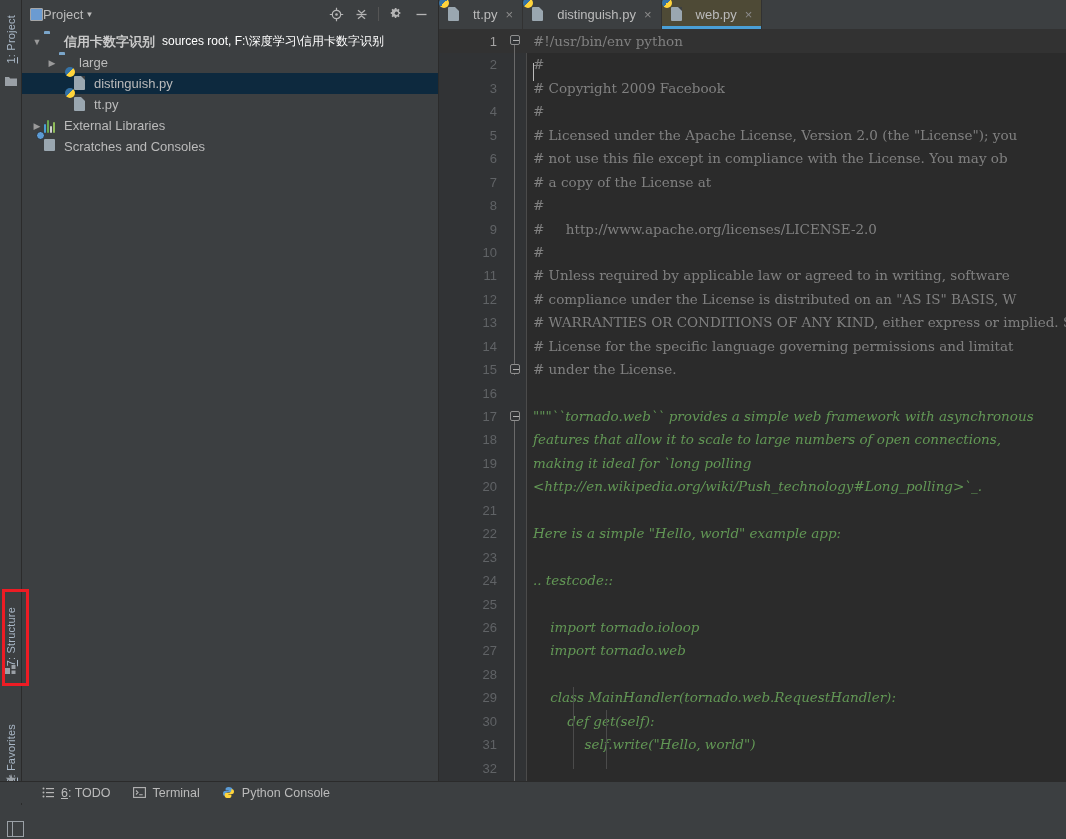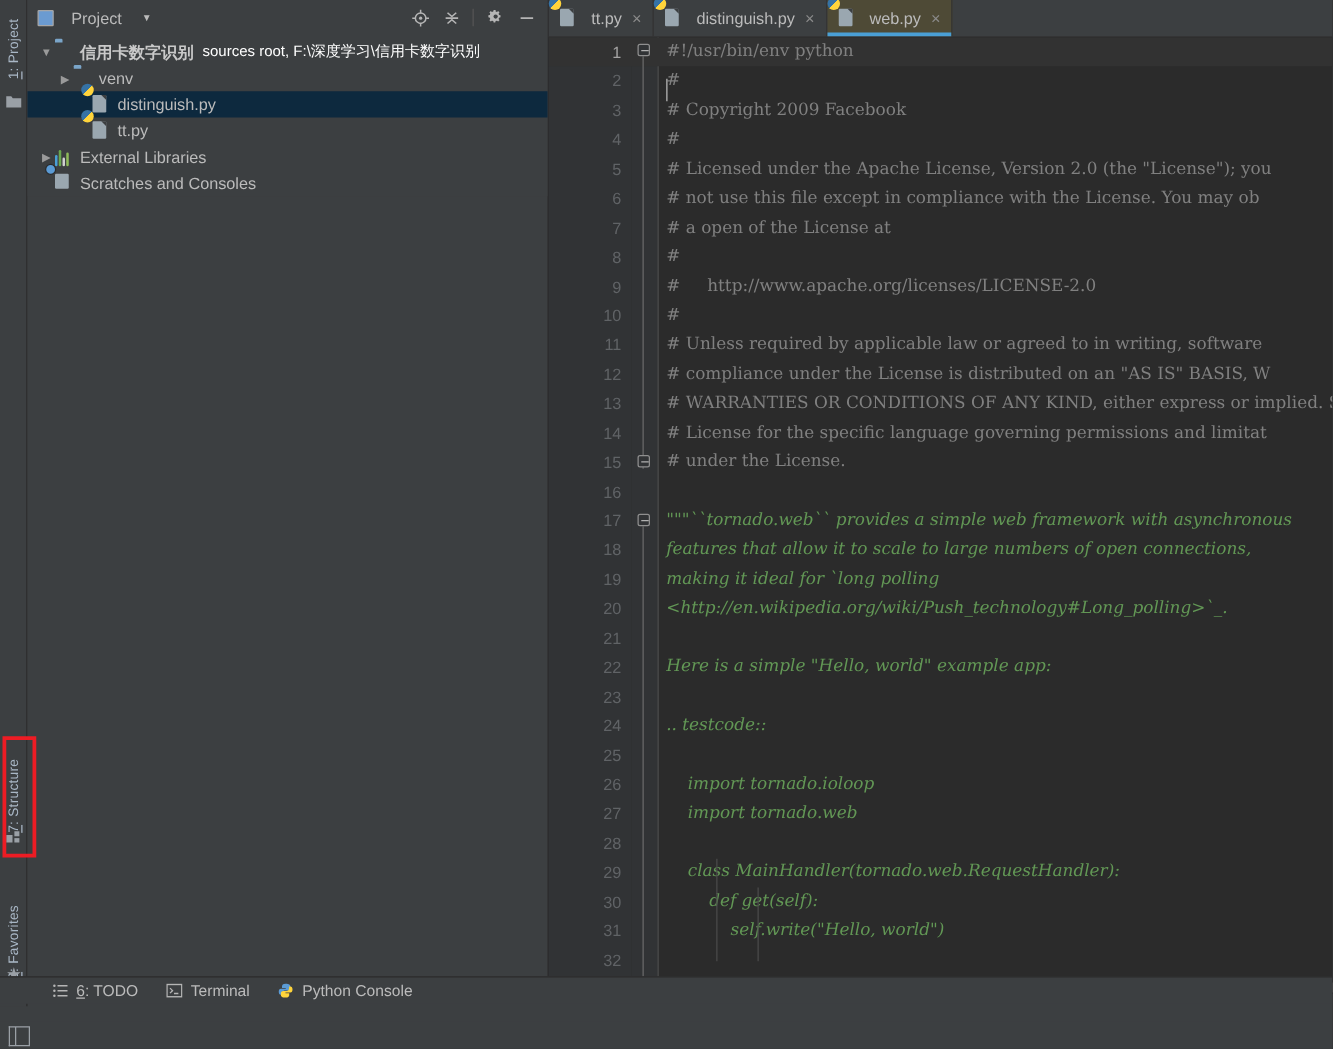--- a/index.html
+++ b/index.html
@@ -46,21 +46,21 @@
 
   
   #project-panel{
     position:absolute; left:22px; top:0; width:417px; height:795px;
     background:#3c3f41; border-right:1px solid #2b2b2b;
   }
   #project-header{
     height:28px; display:flex; align-items:center;
     padding:0 6px 0 8px; background:#3c3f41;
   }
-  #project-title-wrap{ display:flex; align-items:center; gap:14px; }
+  #project-title-wrap{ display:flex; align-items:center; gap:0; }
   #project-window-icon{ width:13px; height:13px; border:1px solid #a6a6a6;
      background:#6b9bd1; border-radius:1px; }
   #project-title{ color:#bbbbbb; font-size:13px; }
   #project-dropdown-arrow{ color:#bbbbbb; font-size:8px; margin-left:2px; }
   #project-toolbar{ margin-left:auto; display:flex; align-items:center; gap:3px; }
   .tbtn{ width:22px; height:22px; display:flex; align-items:center; justify-content:center;
          color:#b5b5b5; }
   .tbtn svg{ display:block; }
   .tbsep{ width:1px; height:14px; background:#555; margin:0 3px; }
 
@@ -241,21 +241,21 @@
   <div id="project-tree">
       <div class="tree-row" style="padding-left: 8px;">
         <span class="twisty">▼</span>
         <span class="tree-icon"><span class="folder"></span></span>
         <span class="tree-label bold">信用卡数字识别</span>
         <span class="tree-sub">sources root, F:\深度学习\信用卡数字识别</span>
       </div>
       <div class="tree-row" style="padding-left: 23px;">
         <span class="twisty">▶</span>
         <span class="tree-icon"><span class="folder"></span></span>
-        <span class="tree-label">venv</span>
+        <span class="tree-label">large</span>
       </div>
       <div class="tree-row selected" style="padding-left: 38px;">
         <span class="twisty empty">▶</span>
         <span class="tree-icon"><span class="pyfile"><span class="sheet"></span><span class="py"></span></span></span>
         <span class="tree-label">distinguish.py</span>
       </div>
       <div class="tree-row" style="padding-left: 38px;">
         <span class="twisty empty">▶</span>
         <span class="tree-icon"><span class="pyfile"><span class="sheet"></span><span class="py"></span></span></span>
         <span class="tree-label">tt.py</span>
@@ -302,21 +302,21 @@
   <div id="code-wrap">
     <div id="gutter"></div>
     <div id="fold-strip"></div>
     <div id="code-lines">
         <div class="cline cur"><span class="lnum">1</span><span class="ctext c-comment">#!/usr/bin/env python</span></div>
         <div class="cline"><span class="lnum">2</span><span class="ctext c-comment">#</span></div>
         <div class="cline"><span class="lnum">3</span><span class="ctext c-comment"># Copyright 2009 Facebook</span></div>
         <div class="cline"><span class="lnum">4</span><span class="ctext c-comment">#</span></div>
         <div class="cline"><span class="lnum">5</span><span class="ctext c-comment"># Licensed under the Apache License, Version 2.0 (the "License"); you</span></div>
         <div class="cline"><span class="lnum">6</span><span class="ctext c-comment"># not use this file except in compliance with the License. You may ob</span></div>
-        <div class="cline"><span class="lnum">7</span><span class="ctext c-comment"># a open of the License at</span></div>
+        <div class="cline"><span class="lnum">7</span><span class="ctext c-comment"># a copy of the License at</span></div>
         <div class="cline"><span class="lnum">8</span><span class="ctext c-comment">#</span></div>
         <div class="cline"><span class="lnum">9</span><span class="ctext c-comment">#     http://www.apache.org/licenses/LICENSE-2.0</span></div>
         <div class="cline"><span class="lnum">10</span><span class="ctext c-comment">#</span></div>
         <div class="cline"><span class="lnum">11</span><span class="ctext c-comment"># Unless required by applicable law or agreed to in writing, software</span></div>
         <div class="cline"><span class="lnum">12</span><span class="ctext c-comment"># compliance under the License is distributed on an "AS IS" BASIS, W</span></div>
         <div class="cline"><span class="lnum">13</span><span class="ctext c-comment"># WARRANTIES OR CONDITIONS OF ANY KIND, either express or implied. Se</span></div>
         <div class="cline"><span class="lnum">14</span><span class="ctext c-comment"># License for the specific language governing permissions and limitat</span></div>
         <div class="cline"><span class="lnum">15</span><span class="ctext c-comment"># under the License.</span></div>
         <div class="cline"><span class="lnum">16</span><span class="ctext c-comment"></span></div>
         <div class="cline"><span class="lnum">17</span><span class="ctext c-doc">"""``tornado.web`` provides a simple web framework with asynchronous</span></div>

